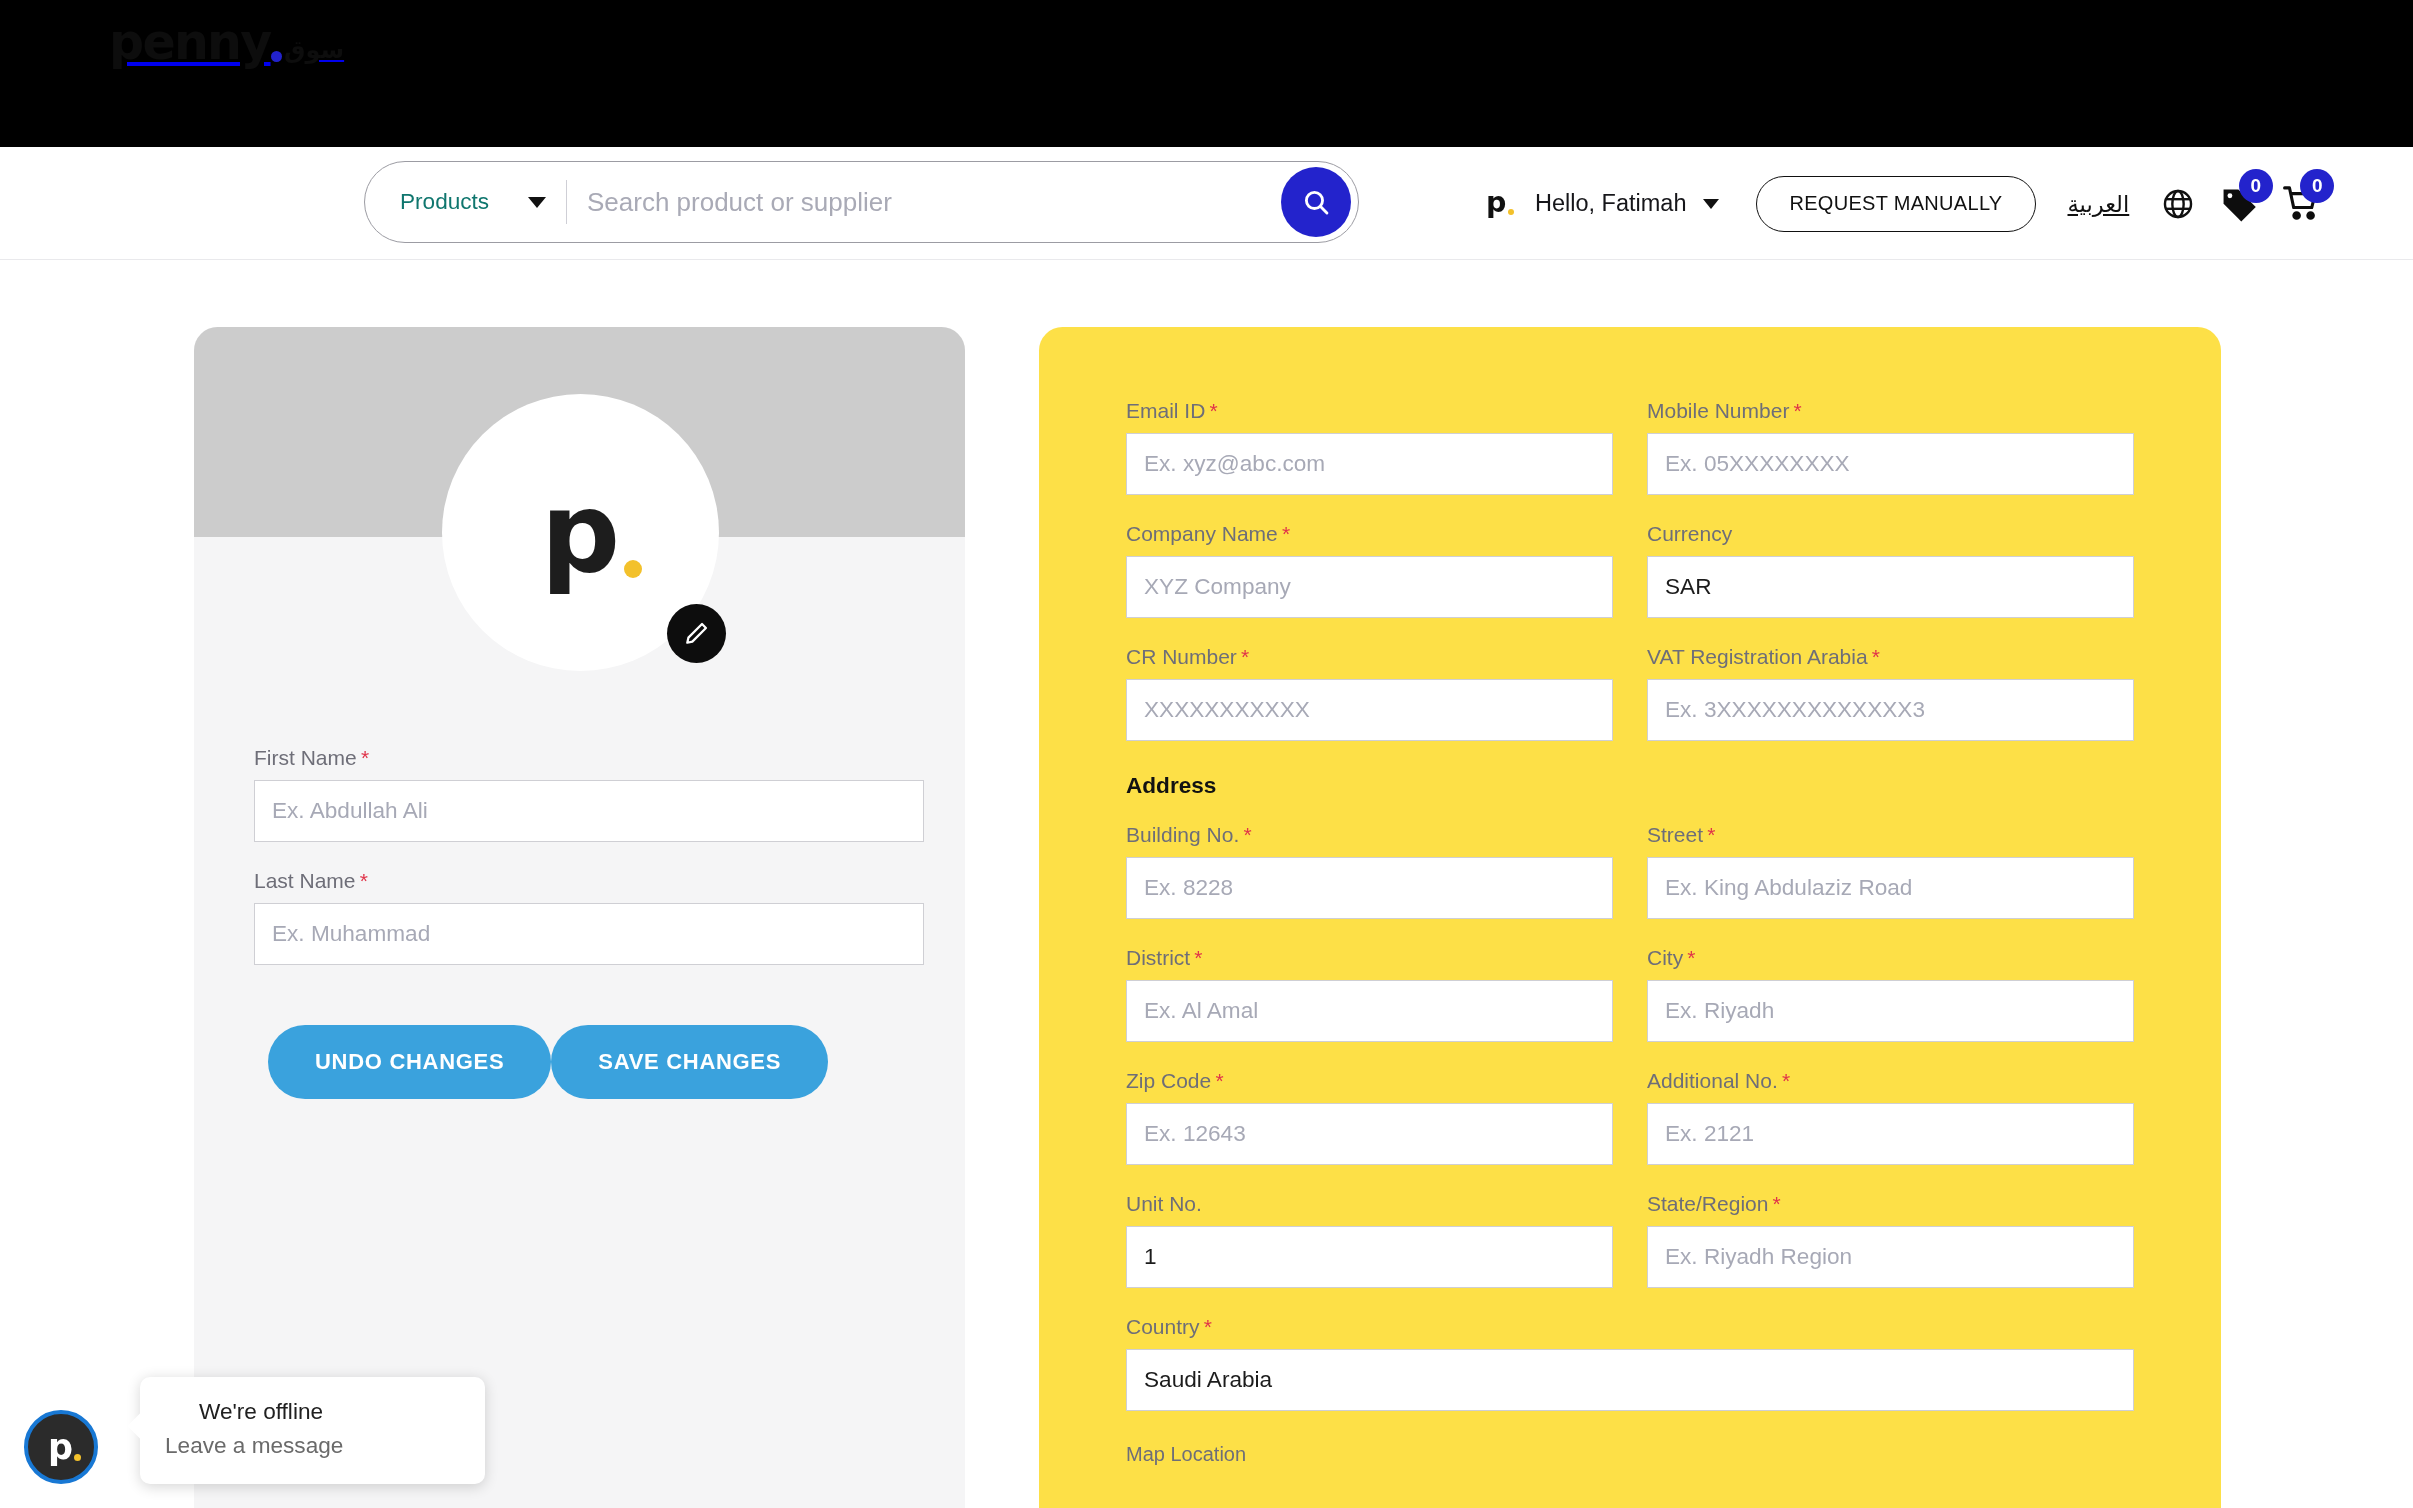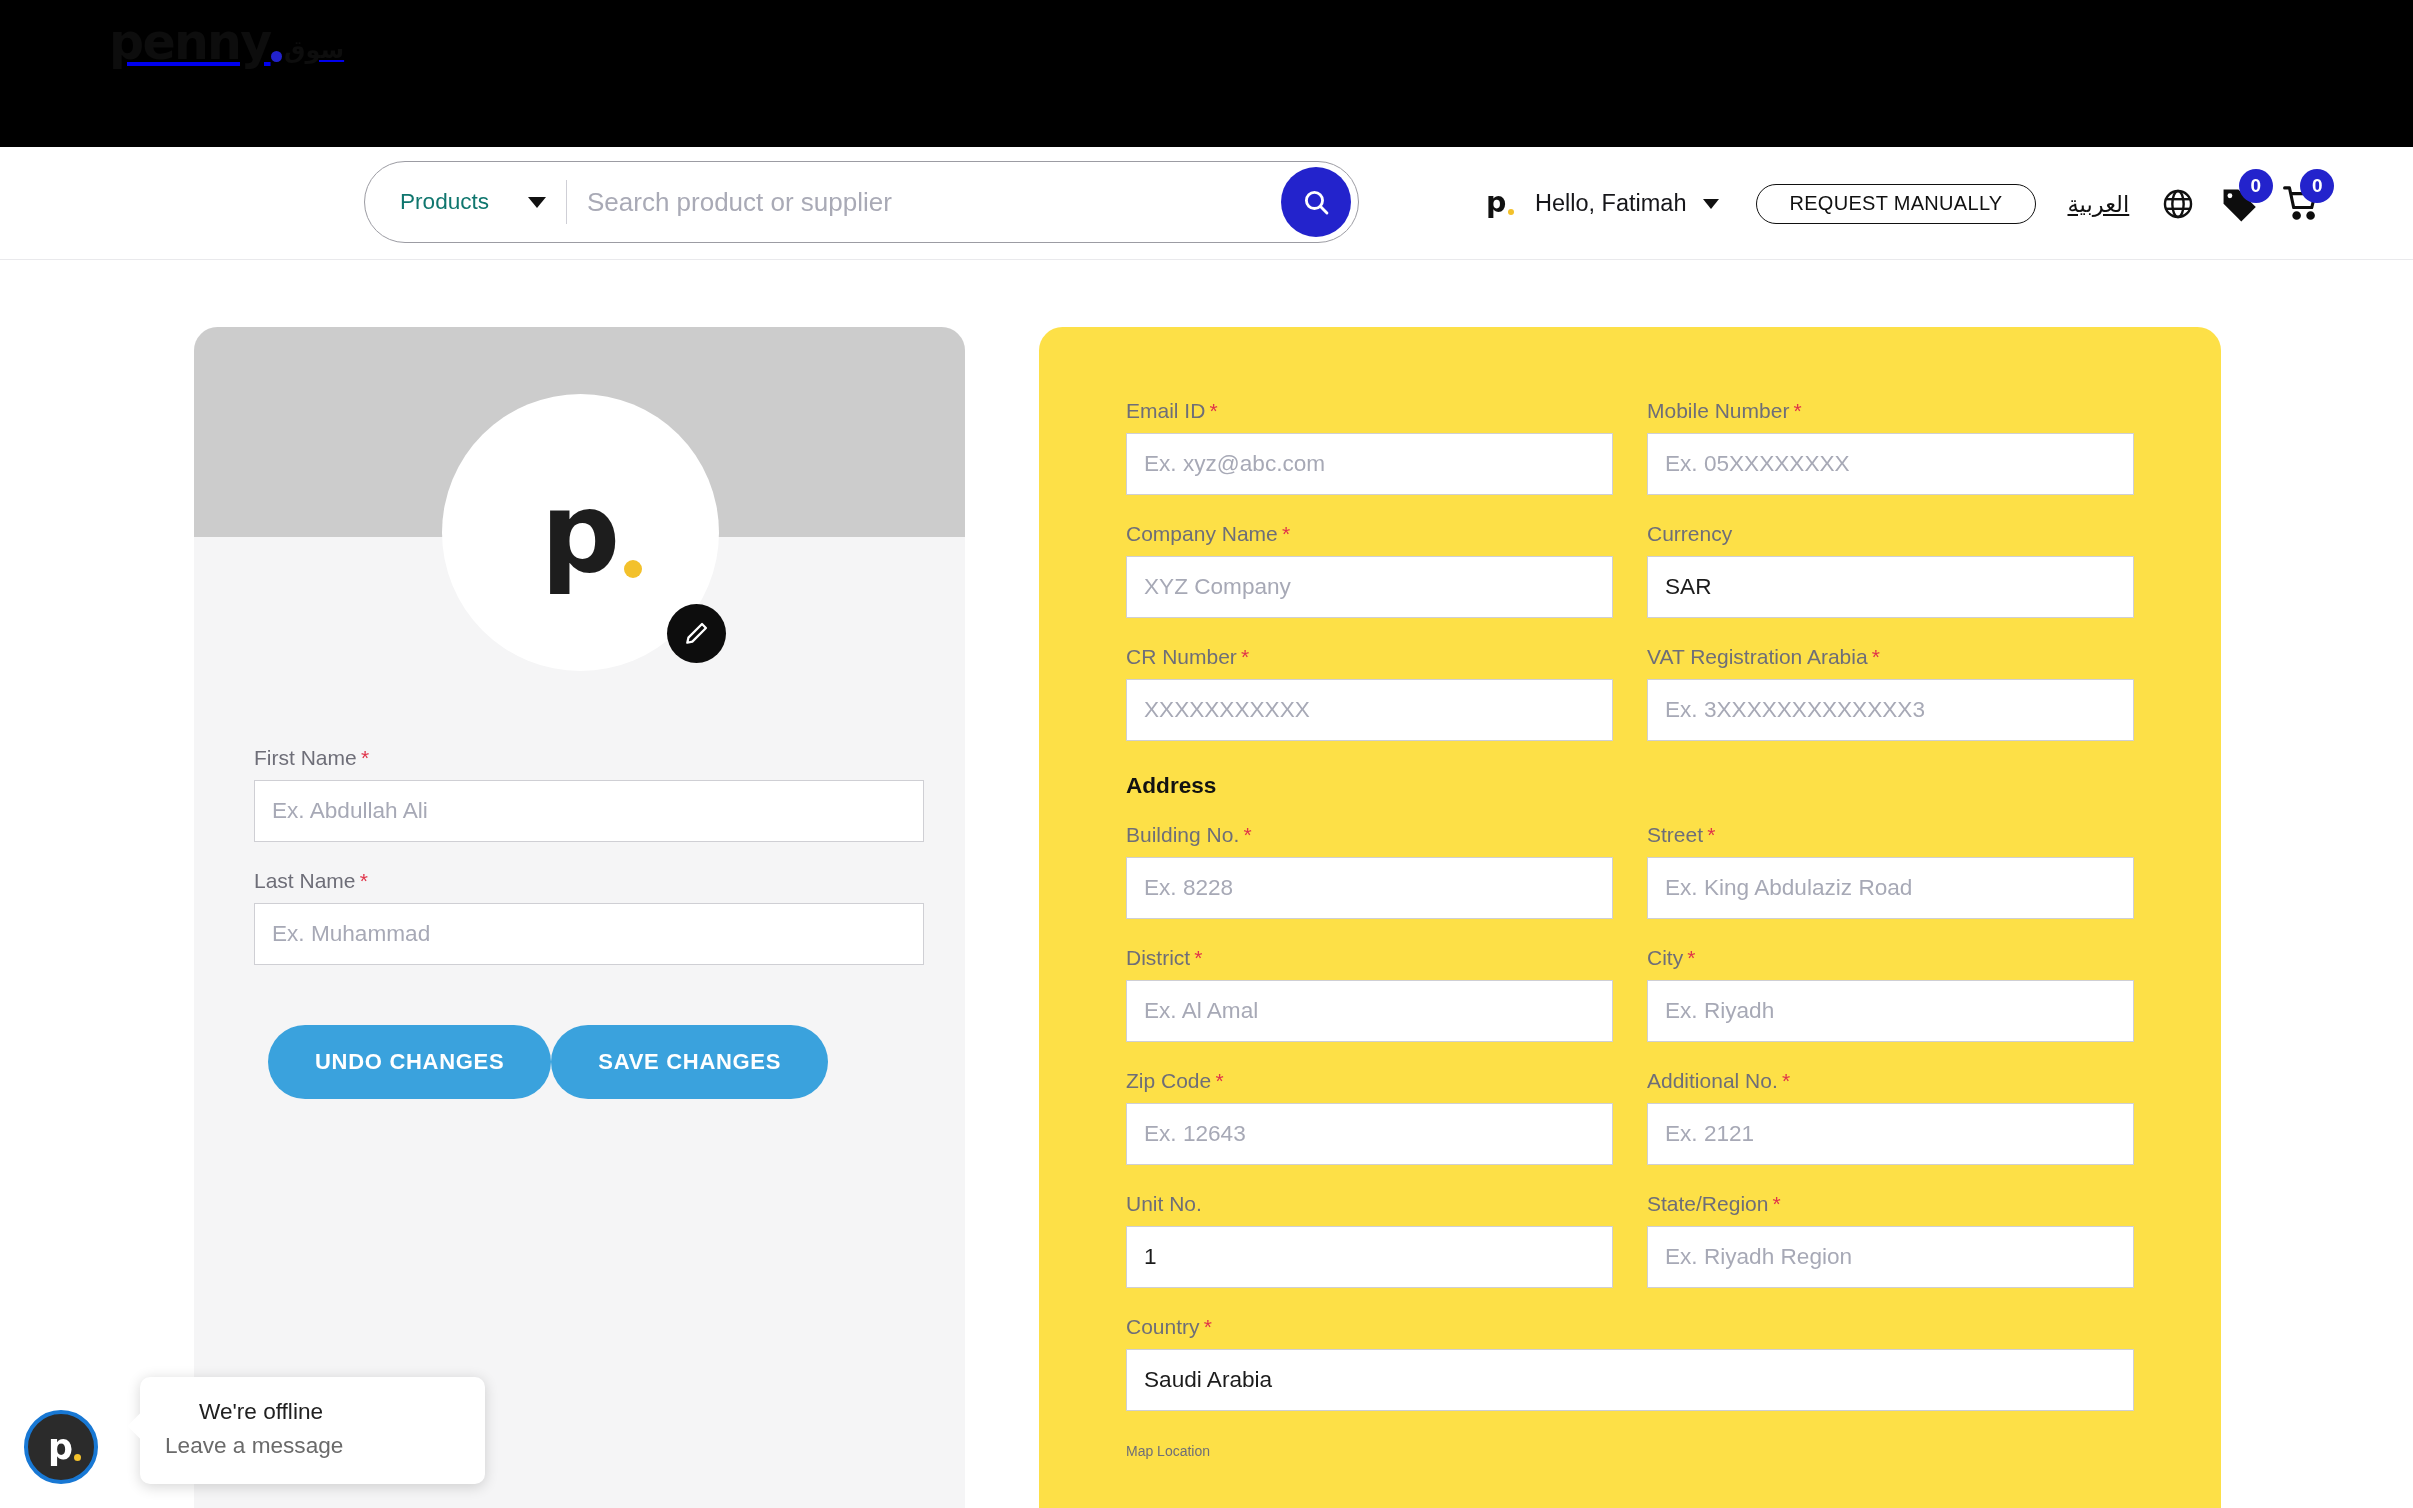--- a/index.html
+++ b/index.html
@@ -98,21 +98,21 @@
     white-space: nowrap;
   }
   .caret-down {
     width: 0; height: 0;
     border-left: 8.4px solid transparent;
     border-right: 8.4px solid transparent;
     border-top: 10px solid #111;
     margin-right: 37px;
   }
   .pill-btn {
-    height: 40px; padding: 0 32px;
+    height: 56px; padding: 0 32px;
     border: 1.5px solid #111; border-radius: 34px;
     background: #fff; color: #111;
     font-size: 20px; letter-spacing: 0.3px;
     display: flex; align-items: center; justify-content: center;
     cursor: pointer; white-space: nowrap;
     font-family: "Liberation Sans", sans-serif;
   }
   .lang-link {
     font-size: 22.6px; color: #111; margin-left: 32px; margin-right: 11.7px;
     font-family: "DejaVu Sans", sans-serif; white-space: nowrap;
@@ -216,21 +216,21 @@
 
   .grid2 {
     display: grid; grid-template-columns: 1fr 1fr; column-gap: 34px;
   }
   .section-title {
     font-size: 22.6px; font-weight: 700; color: #121212;
     margin: 5px 0 23.5px 0;
   }
   .wide { grid-column: 1 / -1; }
   .cut-label {
-    font-size: 14px; color: #6e6e78; margin-top: 5px;
+    font-size: 20px; color: #6e6e78; margin-top: 5px;
   }
 
   
   .chat-launcher {
     position: absolute; left: 23.5px; bottom: 25px;
     width: 74px; height: 74px; border-radius: 50%;
     background: #2b2b2b; border: 4.2px solid #1878d4;
     display: flex; align-items: center; justify-content: center;
     cursor: pointer; z-index: 30;
   }

